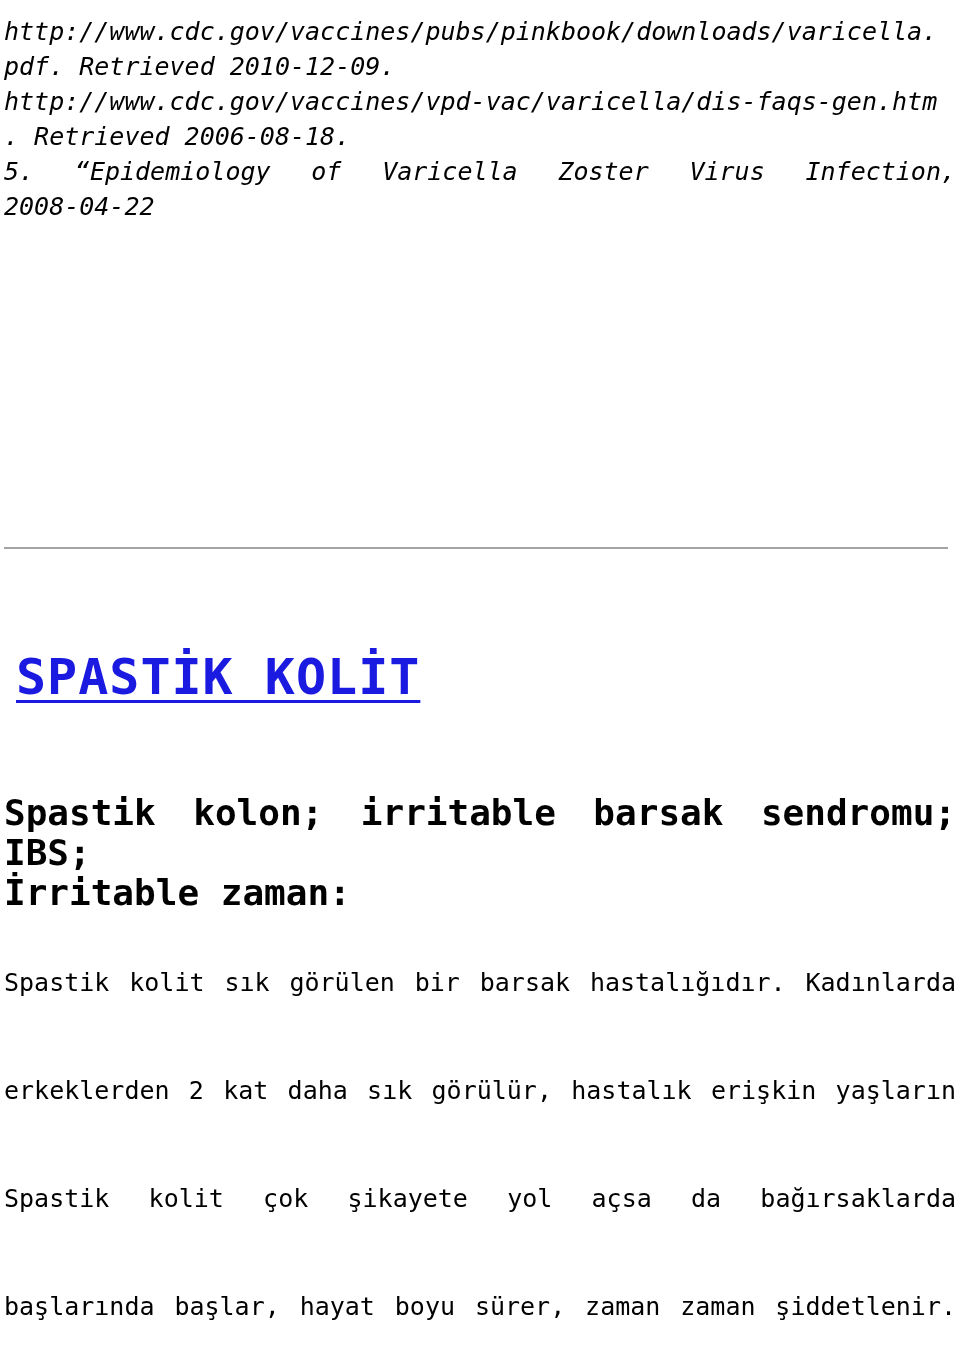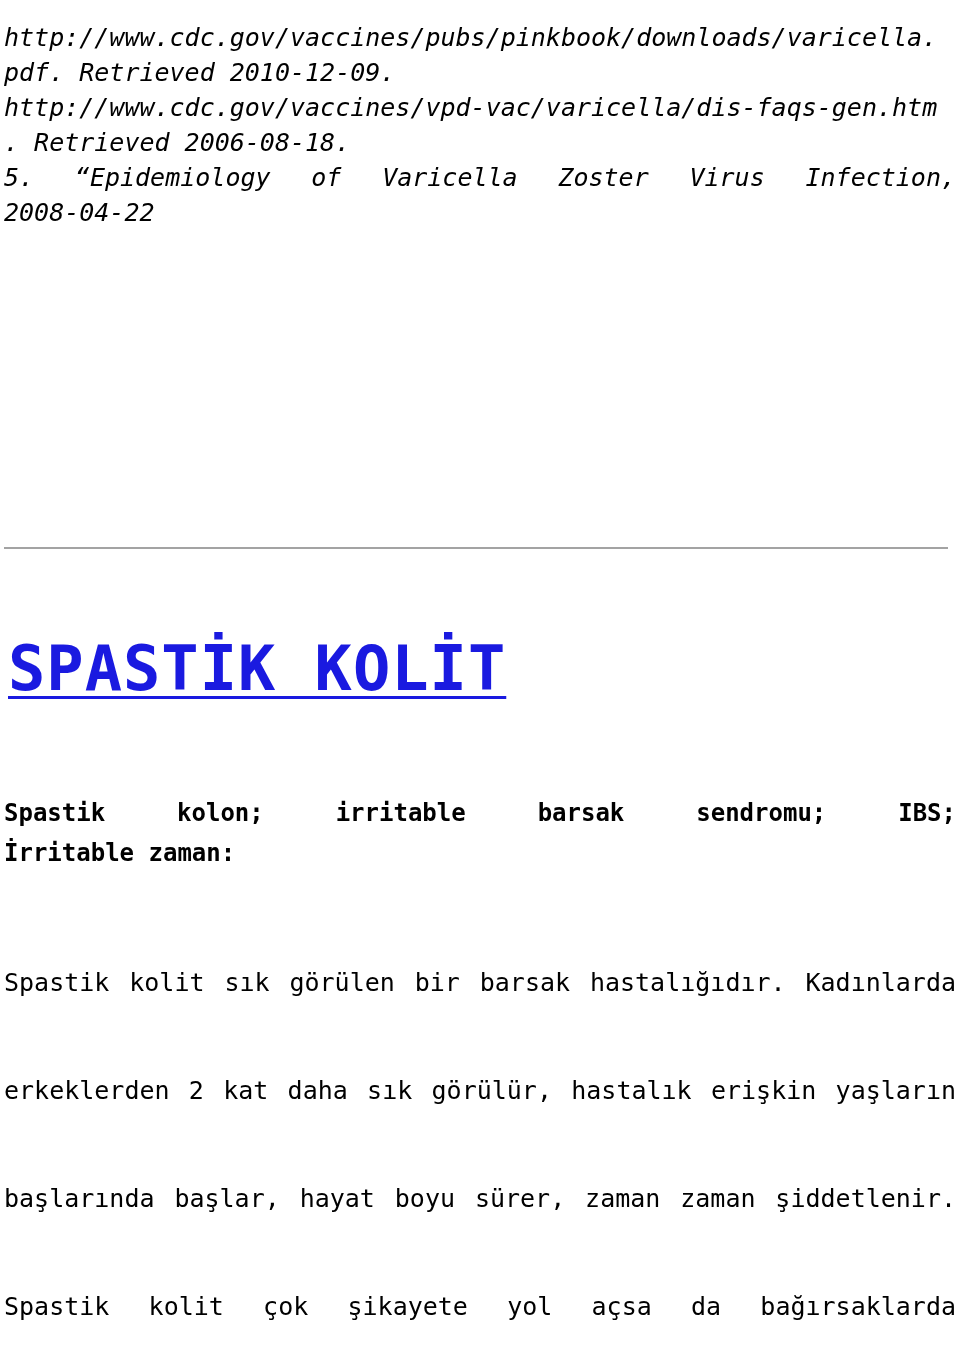--- a/index.html
+++ b/index.html
@@ -18,21 +18,21 @@
   .page {
     position: relative;
     width: 960px;
     height: 1368px;
     box-sizing: border-box;
     padding: 0 4px;
   }
 
   
   .refs {
-    padding-top: 20px;
+    padding-top: 14px;
   }
   .ref-line {
     font-style: italic;
     font-size: 25px;
     line-height: 35px;
     letter-spacing: 0px;
     white-space: pre-wrap;
     text-align: justify;
     text-align-last: left;
     margin: 0;
@@ -54,41 +54,41 @@
     margin: 0;
   }
 
   
   .title-wrap {
     position: absolute;
     left: 4px;
     top: 636px;
   }
   .doc-title {
-    font-size: 62px;
+    font-size: 50px;
     font-weight: bold;
     color: #1a1ae0;
     text-decoration: underline;
     text-decoration-thickness: 3px;
     text-underline-offset: 6px;
     letter-spacing: 1px;
     line-height: 58px;
-    margin: 4px;
+    margin: 12px;
     white-space: nowrap;
   }
 
   
   .subtitle-wrap {
     position: absolute;
     left: 4px;
     top: 793px;
     width: 952px;
   }
   .subtitle {
-    font-size: 24px;
+    font-size: 36px;
     font-weight: bold;
     line-height: 40px;
     text-align: justify;
     text-align-last: left;
     margin: 0;
     white-space: pre-wrap;
   }
   .subtitle .l1 { display: block; text-align: justify; text-align-last: justify; }
   .subtitle .l2 { display: block; }
 
@@ -131,20 +131,20 @@
 
   <div class="subtitle-wrap">
     <p class="subtitle"><span class="l1">Spastik kolon; irritable barsak sendromu; IBS;</span><span class="l2">İrritable zaman:</span></p>
   </div>
 
   <div class="body-wrap">
 
     <p class="para p1">
       <span class="jl">Spastik kolit sık görülen bir barsak hastalığıdır. Kadınlarda</span>
       <span class="jl">erkeklerden 2 kat daha sık görülür, hastalık erişkin yaşların</span>
+      <span class="jl">Spastik kolit çok şikayete yol açsa da bağırsaklarda</span>
       <span class="jl">başlarında başlar, hayat boyu sürer, zaman zaman şiddetlenir.</span>
-      <span class="jl">Spastik kolit çok şikayete yol açsa da bağırsaklarda</span>
       
     </p>
 
   </div>
 
 </div>
 
 </body></html>

